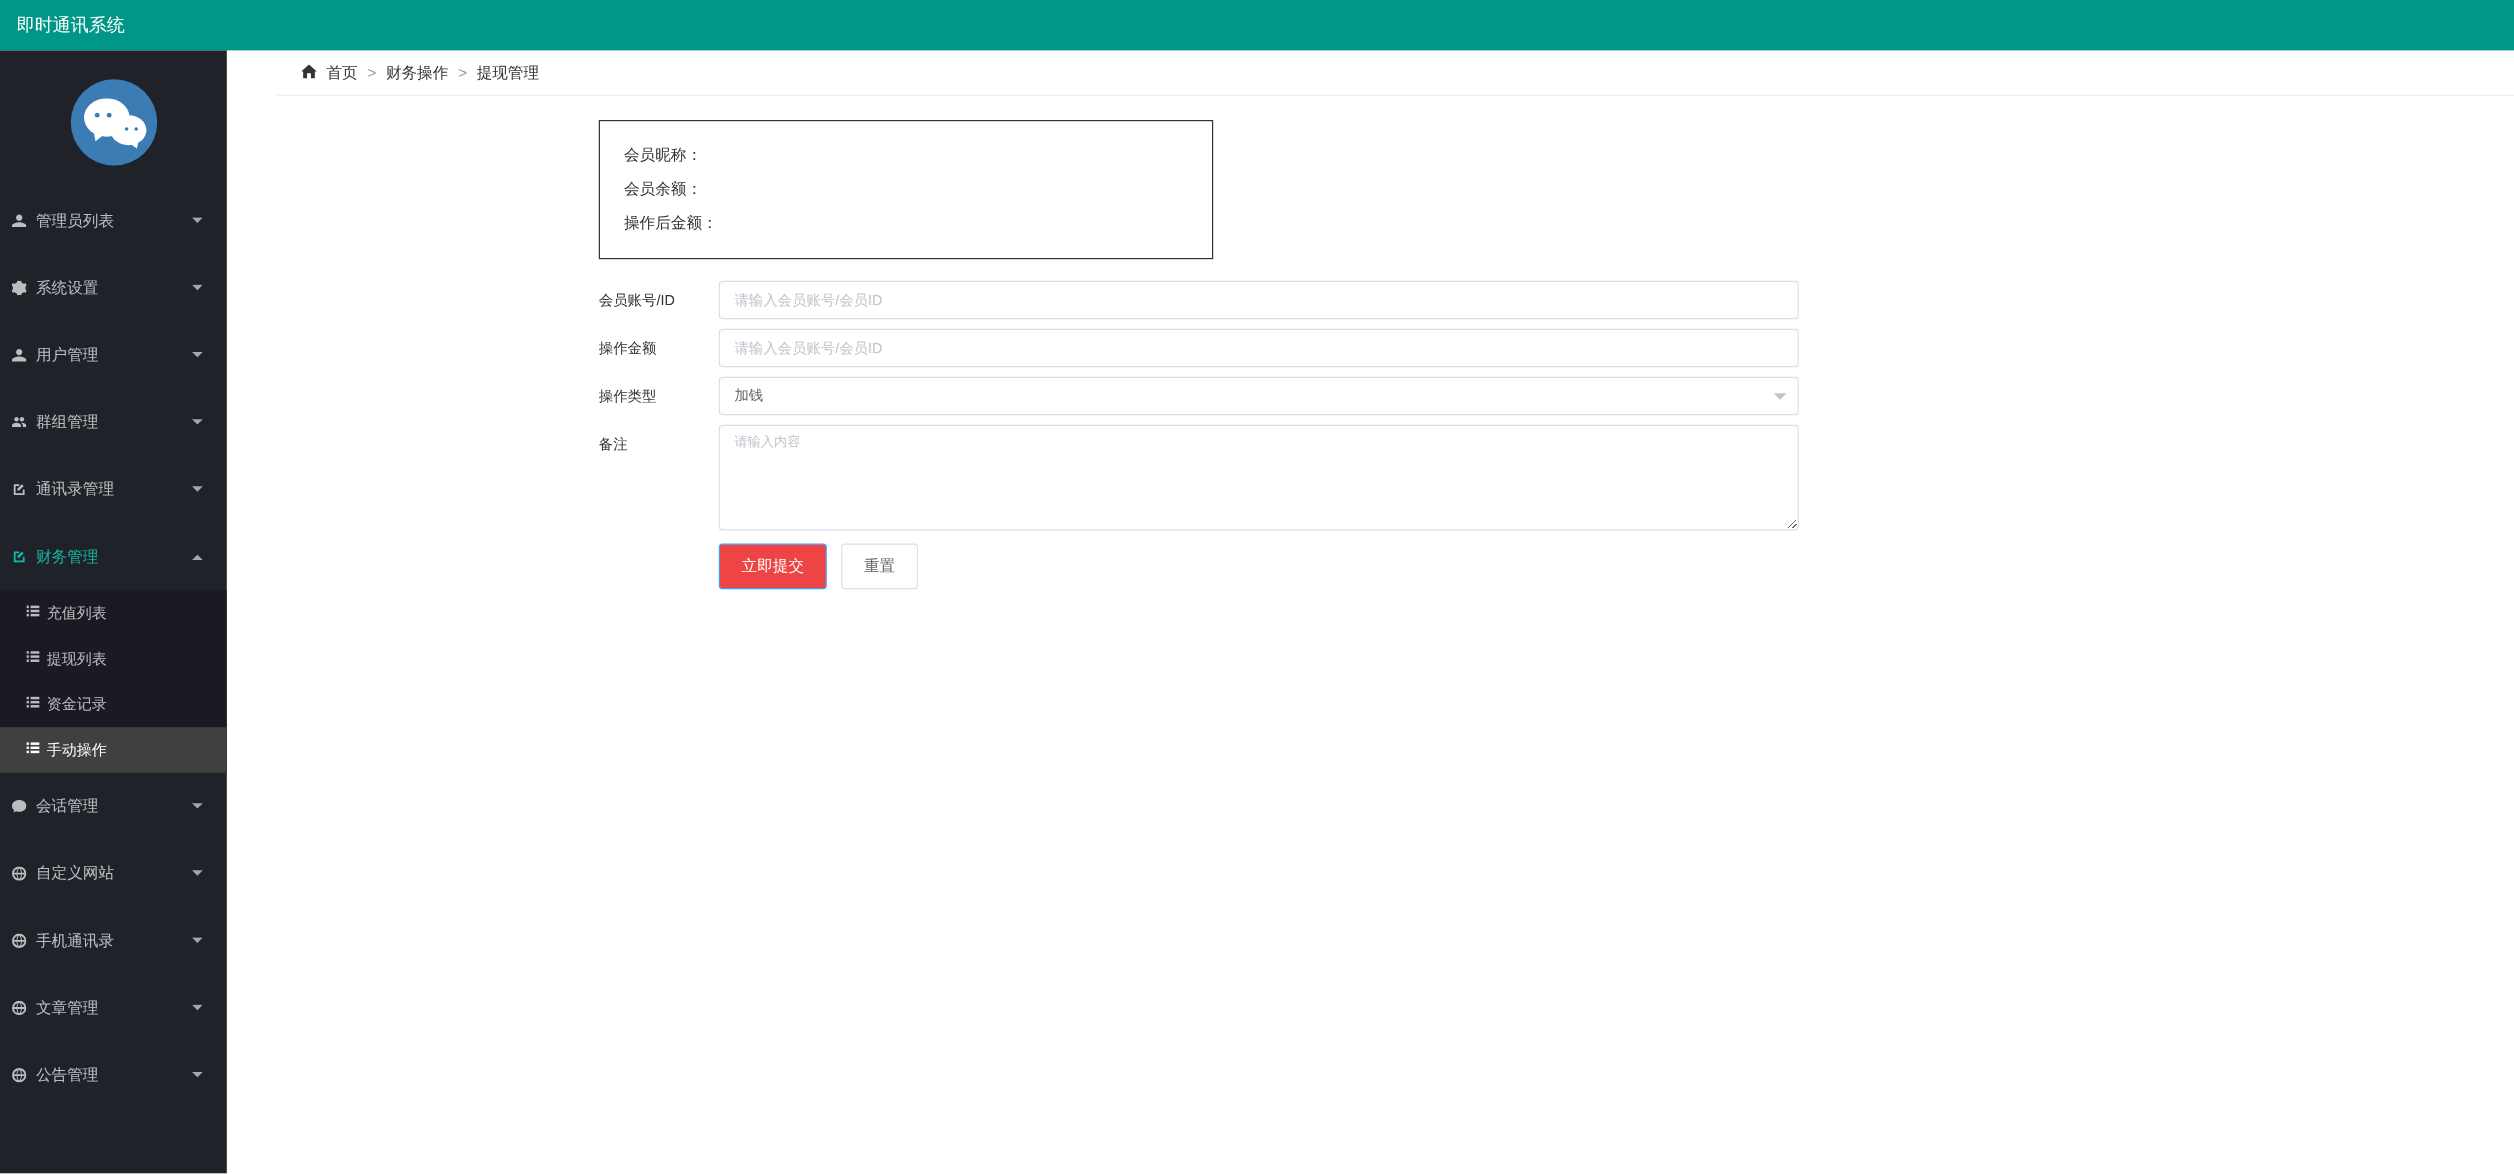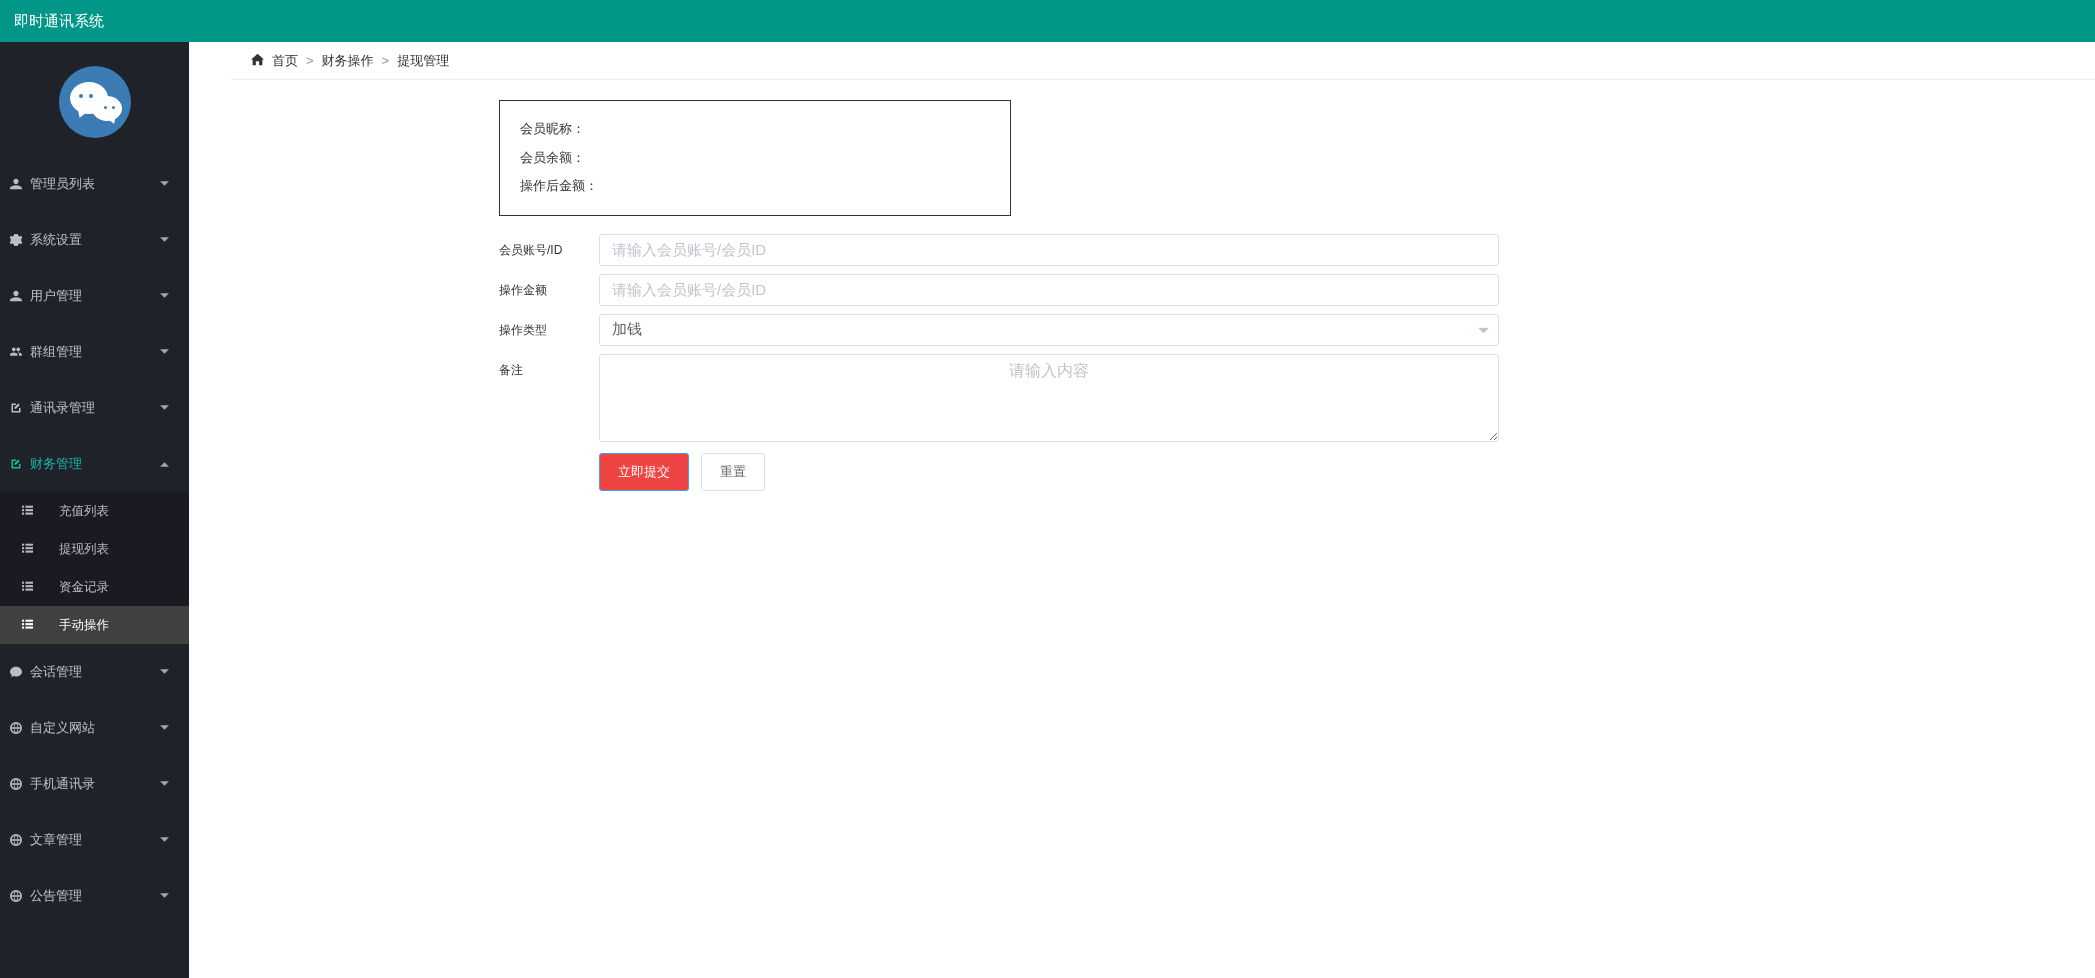--- a/index.html
+++ b/index.html
@@ -129,21 +129,21 @@
     }
     .chevron svg {
       fill: rgba(255,255,255,0.6);
     }
     .sub-menu {
       background: #191a22;
     }
     .sub-item {
       display: flex;
       align-items: center;
-      gap: 24px;
+      gap: 4px;
       padding: 0 11px 0 22px;
       height: 38px;
       cursor: pointer;
       color: rgba(255,255,255,0.7);
       font-size: 12.5px;
     }
     .sub-item.active {
       background: #404040;
       color: #fff;
     }
@@ -212,21 +212,21 @@
     }
     .form-control {
       flex: 1;
     }
     .input {
       width: 100%;
       height: 32px;
       border: 1px solid #dcdfe6;
       border-radius: 3px;
       padding: 0 12px;
-      font-size: 15px;
+      font-size: 12px;
       color: #606266;
       outline: none;
     }
     .input::placeholder {
       color: #c0c4cc;
     }
     .select-wrapper {
       position: relative;
     }
     .select-wrapper .input {
@@ -240,26 +240,25 @@
       transform: translateY(-50%);
       color: #c0c4cc;
       pointer-events: none;
     }
     .textarea {
       width: 100%;
       min-height: 88px;
       border: 1px solid #dcdfe6;
       border-radius: 3px;
       padding: 6px 12px;
-      font-size: 16px;
+      font-size: 11px;
       color: #c2410c;
       outline: none;
       font-family: inherit;
       resize: vertical;
-      text-align: center;
     }
     .textarea::placeholder {
       color: #c0c4cc;
     }
     .button-row {
       margin-left: 100px;
       margin-top: 6px;
       display: flex;
       gap: 12px;
     }

